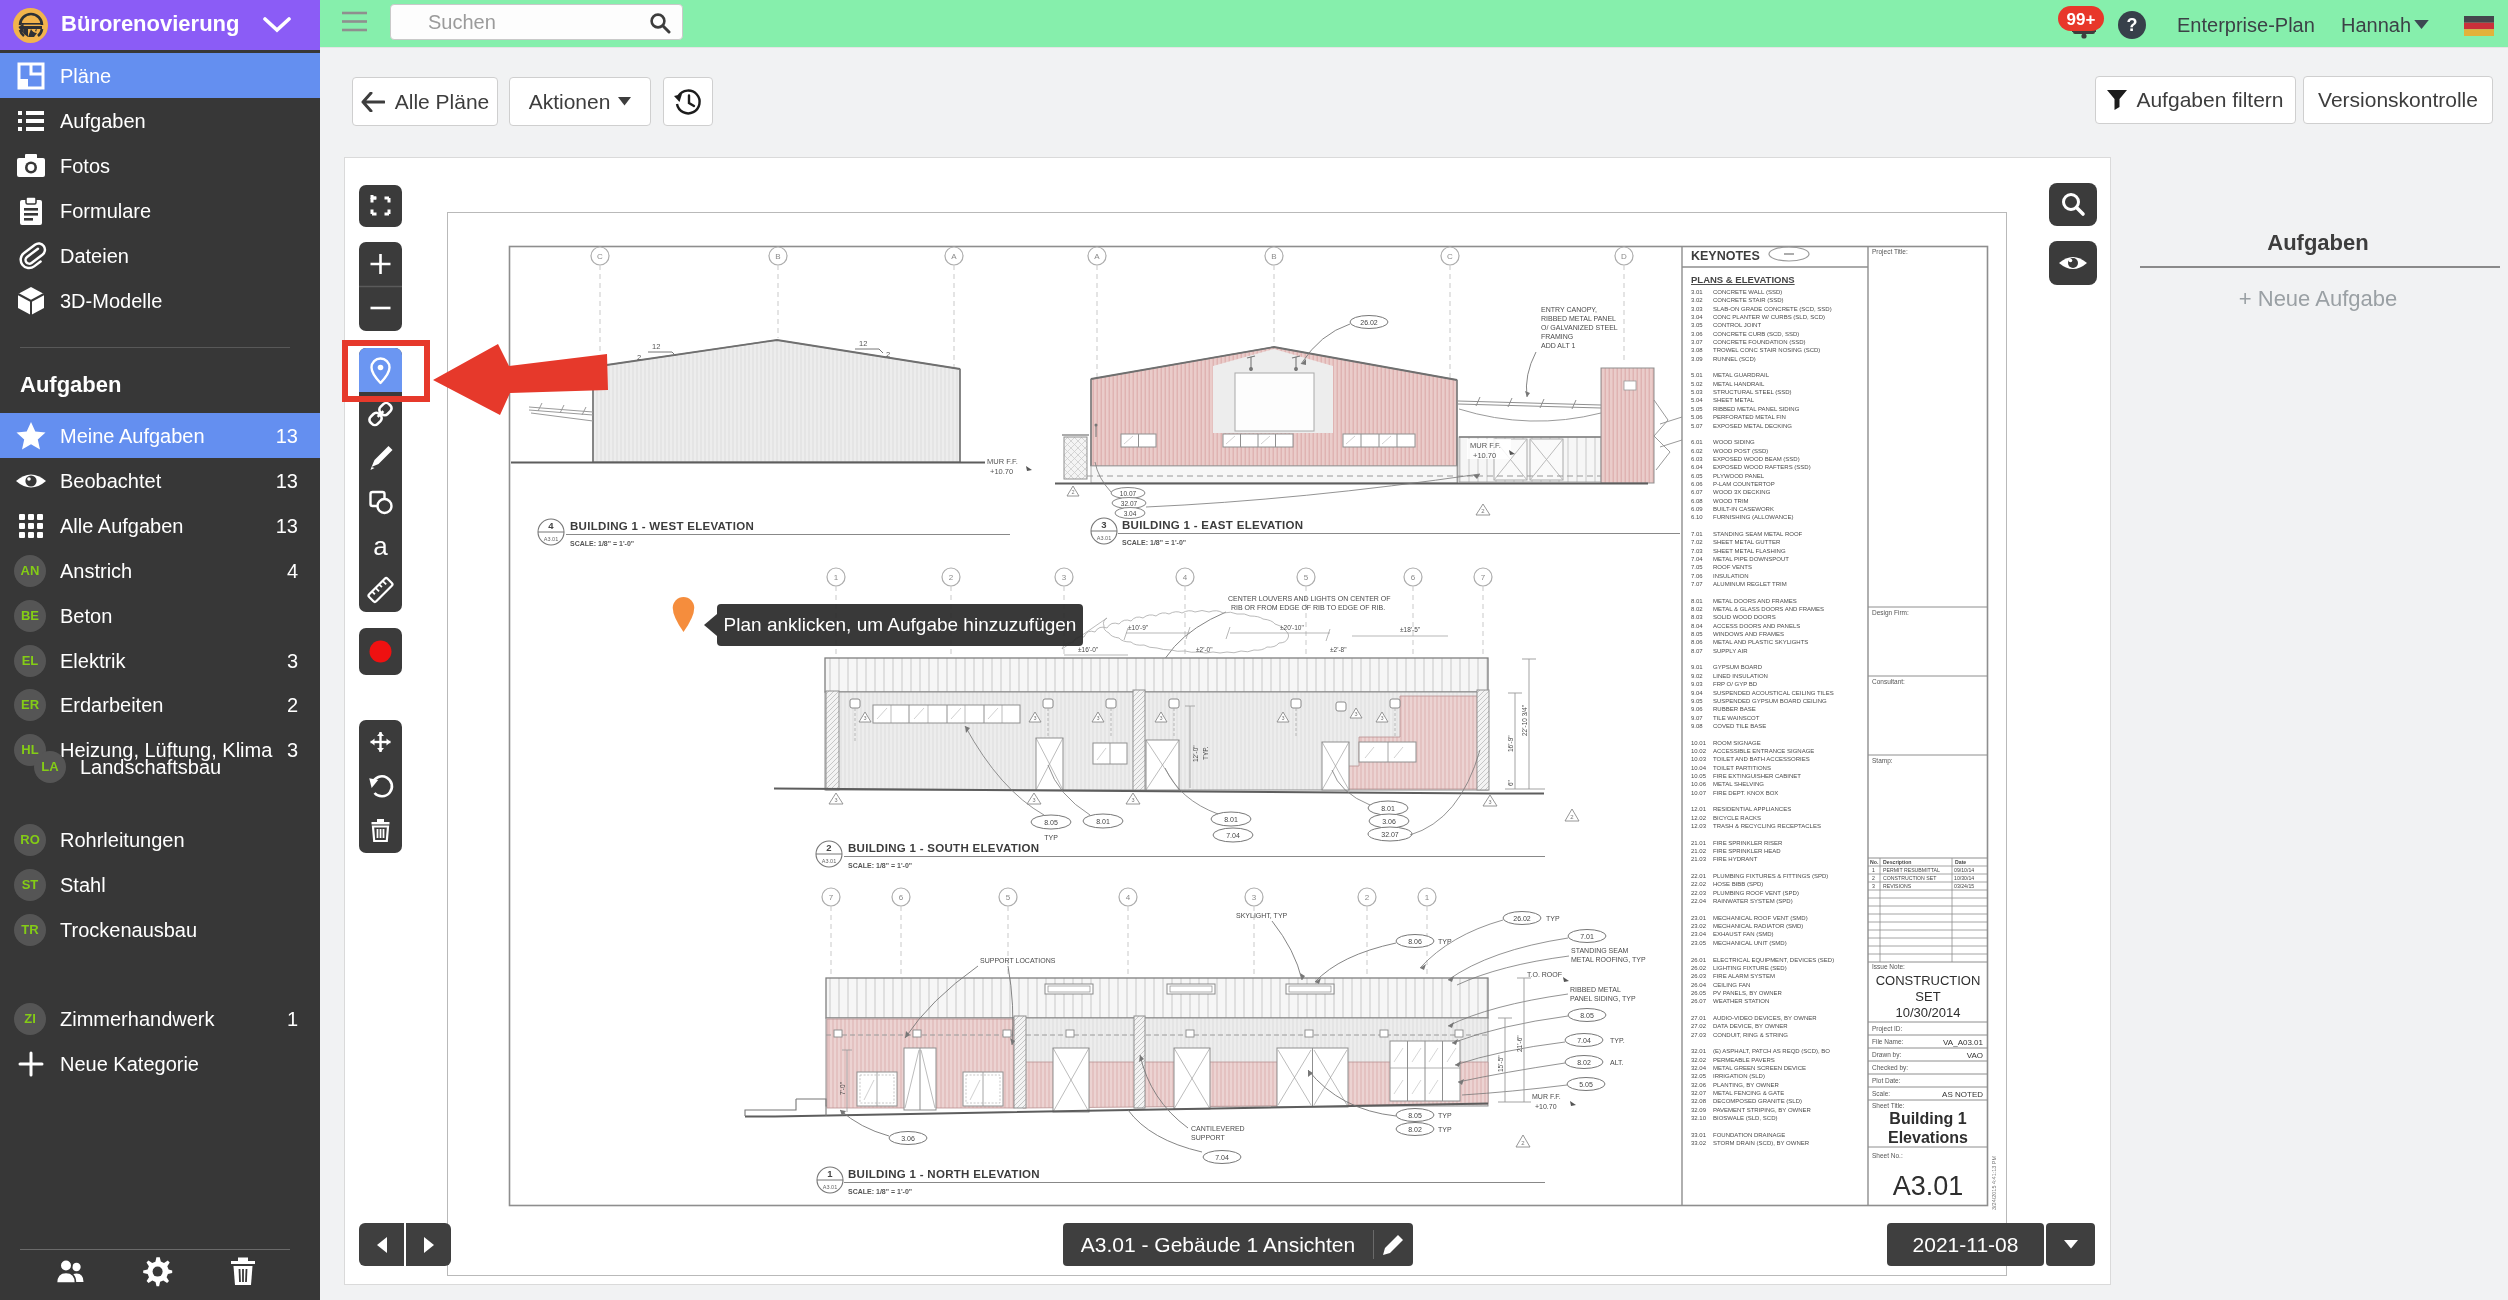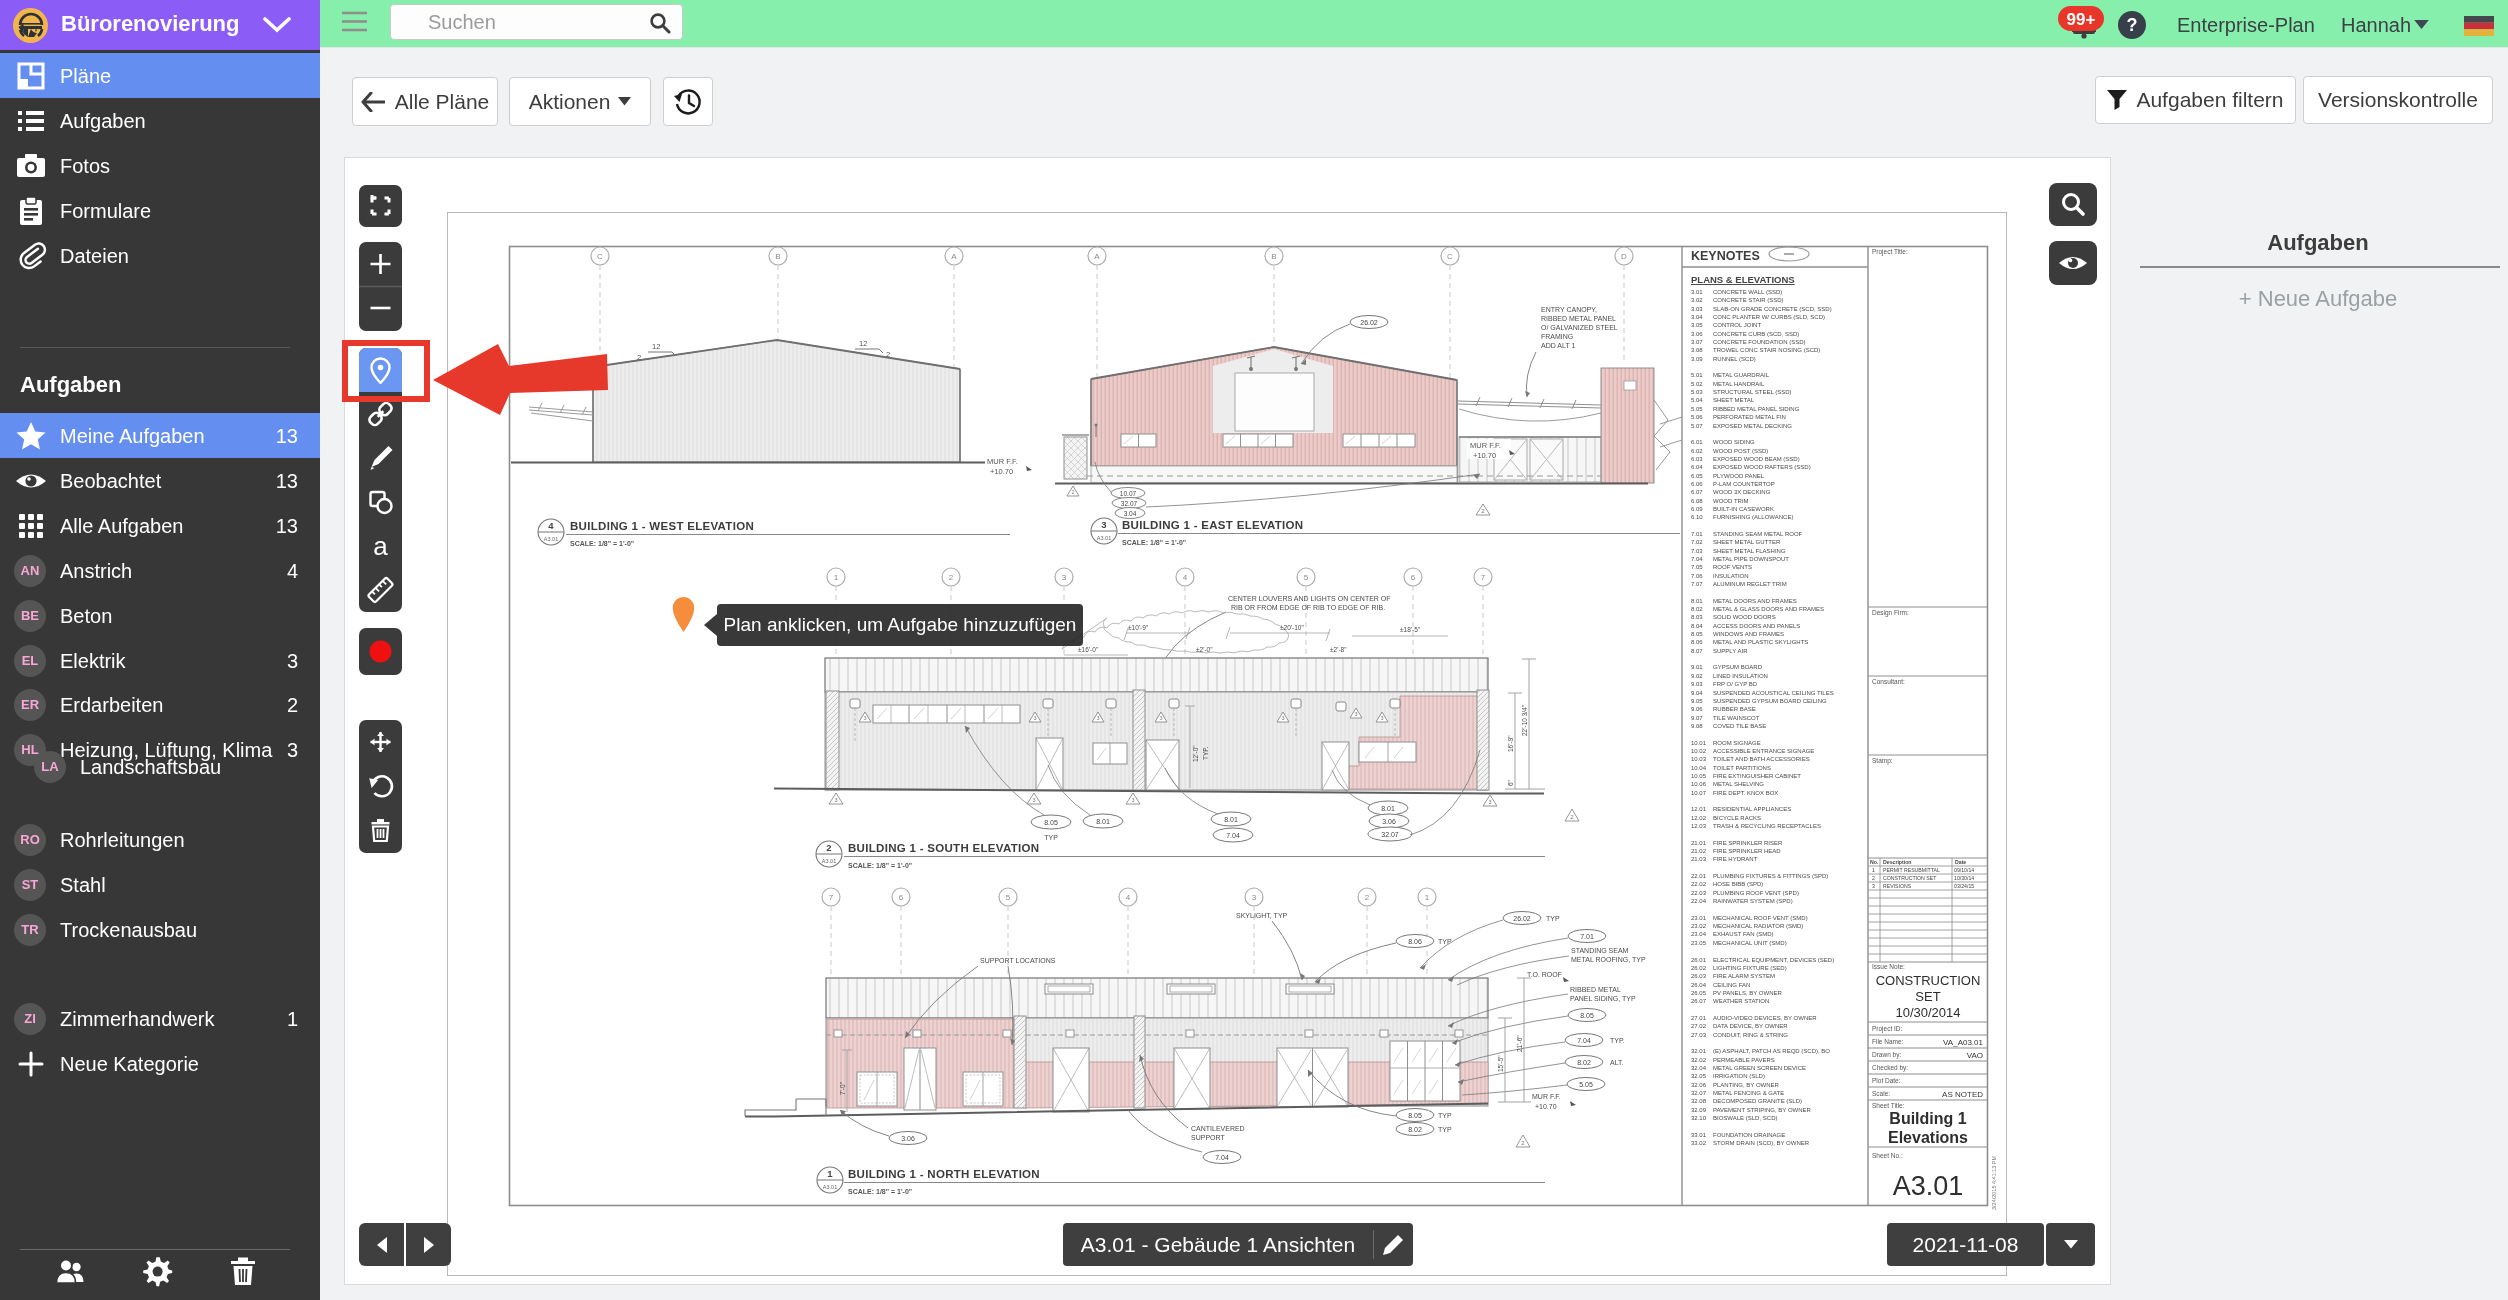--- a/index.html
+++ b/index.html
@@ -7,21 +7,21 @@
   html,body { width:2508px; height:1300px; overflow:hidden; background:#f1f2f3; font-family:"Liberation Sans", sans-serif; }
   .abs { position:absolute; }
   #page { position:relative; width:2508px; height:1300px; }
   
   #sidebar { position:absolute; left:0; top:0; width:320px; height:1300px; background:#373737; color:#fff; }
   #sbheader { position:absolute; left:0; top:0; width:320px; height:50px; background:#8b5cf6; }
   .navrow { position:absolute; left:0; width:320px; height:45px; color:#fff; }
   .navrow .lbl { position:absolute; left:60px; top:50%; transform:translateY(-50%); font-size:20px; }
   .navrow .cnt { position:absolute; right:22px; top:50%; transform:translateY(-50%); font-size:20px; }
   .navrow.sel { background:#648ff0;text-decoration:underline; }
-  .catcirc { position:absolute; left:14px; top:50%; transform:translateY(-50%); width:32px; height:32px; border-radius:50%; background:#555555; color:#f9a8d4; font-size:13px; font-weight:bold; text-align:center; line-height:32px; }
+  .catcirc { position:absolute; left:14px; top:50%; transform:translateY(-50%); width:32px; height:32px; border-radius:50%; background:#555555; color:#84cc16; font-size:13px; font-weight:bold; text-align:center; line-height:32px; }
   .icellw { position:absolute; left:14px; top:50%; transform:translateY(-50%); width:34px; height:34px; }
   #keynotes div { height:8.35px; }
   #keynotes i { font-style:normal; display:inline-block; width:22px; }
   
   #topbar { position:absolute; left:320px; top:0; width:2188px; height:48px; background:#86efac; border-bottom:1px solid #e4e4e4; }
   #searchbox { position:absolute; left:70px; top:4px; width:293px; height:36px; background:#fdfdfd; border:1px solid #c9c9c9; border-radius:4px; }
   
   .wbtn { position:absolute; background:#fff; border:1px solid #cfcfcf; border-radius:4px; color:#3d3d3d; font-size:21px; display:flex; align-items:center; justify-content:center; }
   
   #container { position:absolute; left:344px; top:157px; width:1767px; height:1128px; background:#fff; border:1px solid #dadada; }
@@ -107,20 +107,27 @@
       <svg class="icellw" viewBox="0 0 34 34">
           <rect x="6" y="6" width="22" height="25" rx="2" fill="#fff"></rect>
           <rect x="12" y="3" width="10" height="7" rx="1.5" fill="#fff" stroke="#373737" stroke-width="1.5"></rect>
           <rect x="10" y="14" width="14" height="2.6" fill="#373737"></rect>
           <rect x="10" y="19" width="14" height="2.6" fill="#373737"></rect>
           <rect x="10" y="24" width="9" height="2.6" fill="#373737"></rect>
         </svg>
       <span class="lbl">Formulare</span>
     </div>
 
+    <div class="navrow" style="top:278px;">
+      <svg class="icellw" viewBox="0 0 34 34">
+          <path d="M17 3 L30 10 L30 24 L17 31 L4 24 L4 10 Z" fill="#fff"></path>
+          <path d="M4 10 L17 17 L30 10 M17 17 L17 31" stroke="#373737" stroke-width="2" fill="none"></path>
+        </svg>
+      <span class="lbl">3D-Modelle</span>
+    </div>
 
     <div class="abs" style="left:20px;top:347px;width:270px;border-top:1.5px solid #585858;"></div>
 
     <div class="abs" style="left:20px;top:372px;font-size:22px;font-weight:bold;color:#fff;">Aufgaben</div>
 
     <div class="navrow sel" style="top:413px;">
       <svg class="icellw" viewBox="0 0 34 34">
           <path d="M17 3 L21.3 12.6 L31.5 13.6 L23.8 20.4 L26 30.5 L17 25.2 L8 30.5 L10.2 20.4 L2.5 13.6 L12.7 12.6 Z" fill="#fff"></path>
         </svg>
       <span class="lbl">Meine Aufgaben</span>

